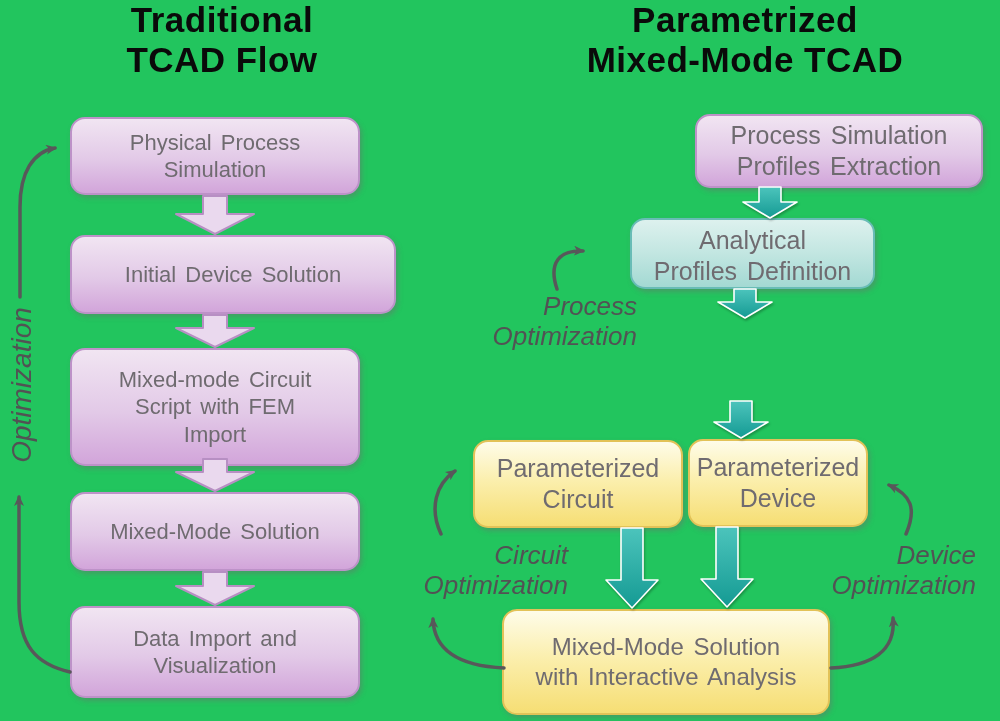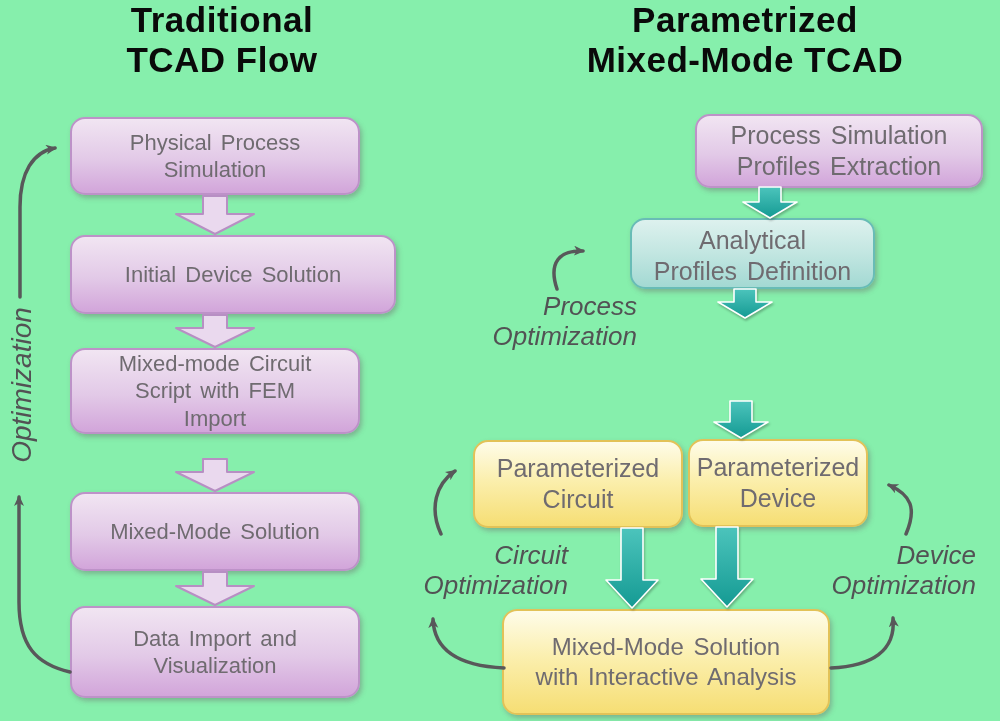--- a/index.html
+++ b/index.html
@@ -1,17 +1,17 @@
 <!DOCTYPE html>
 <html><head>
 <meta charset="utf-8">
 <style>
   html,body{margin:0;padding:0;background:#ffffff;}
   #canvas{
-    position:relative;width:1000px;height:721px;background:#86efac;
+    position:relative;width:1000px;height:721px;background:#22c55e;
     font-family:"Liberation Sans",sans-serif;overflow:hidden;
   }
   .title{
     position:absolute;top:0;width:380px;text-align:center;
     font-weight:bold;font-size:35px;line-height:40px;color:#0a0a0a;letter-spacing:.5px;
   }
   .box{
     position:absolute;display:flex;flex-direction:column;justify-content:center;align-items:center;
     border-radius:15px;box-shadow:2px 3px 5px rgba(110,110,110,.45);box-sizing:border-box;
   }
@@ -47,21 +47,21 @@
     <div>Mixed-Mode TCAD</div>
   </div>
 
   <div class="box purple" style="left:70px;top:117px;width:290px;height:78px;">
     <span class="box-label">Physical Process</span>
     <span class="box-label">Simulation</span>
   </div>
   <div class="box purple" style="left:70px;top:235px;width:326px;height:79px;">
     <span class="box-label">Initial Device Solution</span>
   </div>
-  <div class="box purple" style="left:70px;top:348px;width:290px;height:86px;">
+  <div class="box purple" style="left:70px;top:348px;width:290px;height:118px;">
     <span class="box-label">Mixed-mode Circuit</span>
     <span class="box-label">Script with FEM</span>
     <span class="box-label">Import</span>
   </div>
   <div class="box purple" style="left:70px;top:492px;width:290px;height:79px;">
     <span class="box-label">Mixed-Mode Solution</span>
   </div>
   <div class="box purple" style="left:70px;top:606px;width:290px;height:92px;">
     <span class="box-label">Data Import and</span>
     <span class="box-label">Visualization</span>

